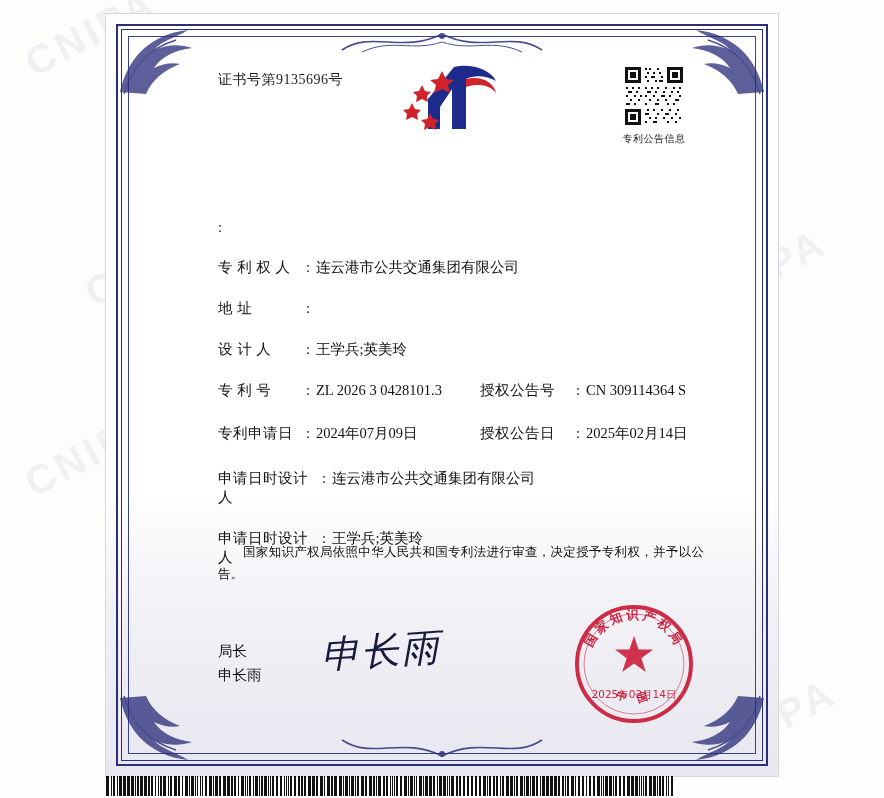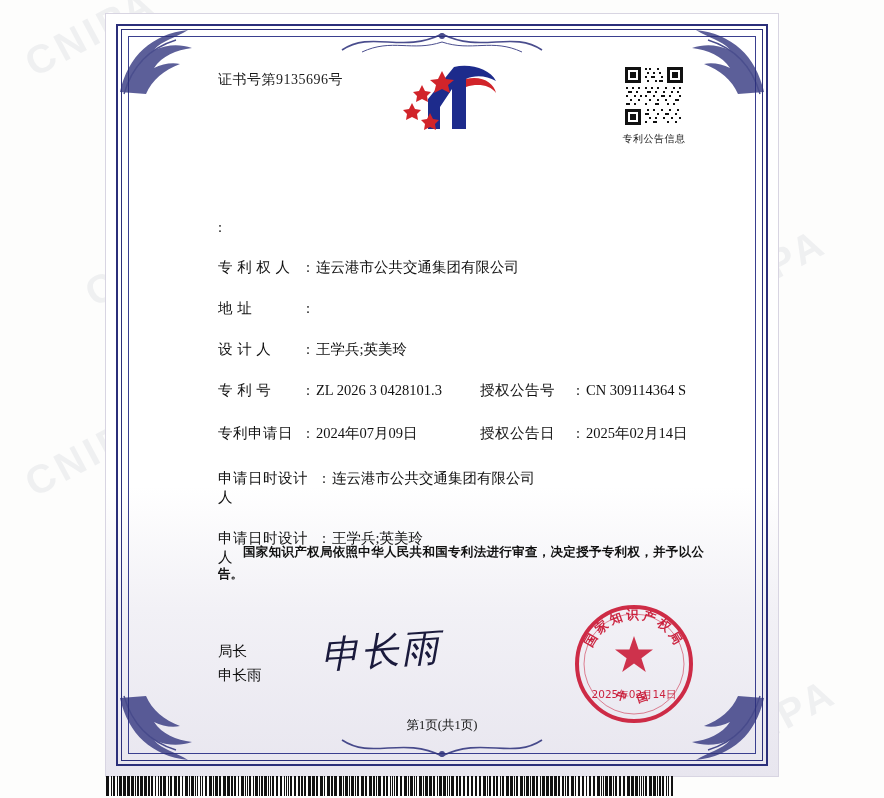--- a/index.html
+++ b/index.html
@@ -109,21 +109,21 @@
   .two .right .lbl2{
     width:96px;flex:0 0 96px;letter-spacing:0.5px;
   }
   .legal{
     position:absolute;left:112px;right:74px;top:527px;
     font-size:12.5px;color:#111;
     line-height:22px;
     text-align:justify;
   }
   .legal p{margin:0;}
-  .legal p.i{text-indent:2em;font-weight:bold;}
+  .legal p.i{text-indent:2em;}
   .sign-block{
     position:absolute;left:112px;top:625px;
     font-size:14.5px;color:#111;
     line-height:24px;
   }
   .signature{
     position:absolute;left:215px;top:612px;
     font-family:"DejaVu Serif", serif;
     font-size:38px;
     color:#1a1a3c;
@@ -394,21 +394,20 @@
         <text font-family="DejaVu Sans, sans-serif" font-size="12.5" font-weight="bold" fill="#c8102e" opacity=".9">
           <textPath href="#arcTop" startOffset="50%" text-anchor="middle" letter-spacing="3">国家知识产权局</textPath>
         </text>
         <text font-family="DejaVu Sans, sans-serif" font-size="11" font-weight="bold" fill="#c8102e" opacity=".9">
           <textPath href="#arcBot" startOffset="50%" text-anchor="middle" letter-spacing="4">中 国</textPath>
         </text>
         <text x="62" y="96" text-anchor="middle" font-family="DejaVu Sans, sans-serif" font-size="10.5" fill="#c8102e" opacity=".92" id="seal-date-text">2025年02月14日</text>
       </svg>
     </div>
 
-    <div class="footer">第1页(共1页)</div>
 
   </div>
 
   <div class="barcode" id="barcode">
       <i style="width: 3px; margin-right: 2px;"></i>
       <i style="width: 1px; margin-right: 1px;"></i>
       <i style="width: 2px; margin-right: 2px;"></i>
       <i style="width: 1px; margin-right: 1px;"></i>
       <i style="width: 3px; margin-right: 1px;"></i>
       <i style="width: 3px; margin-right: 1px;"></i>

